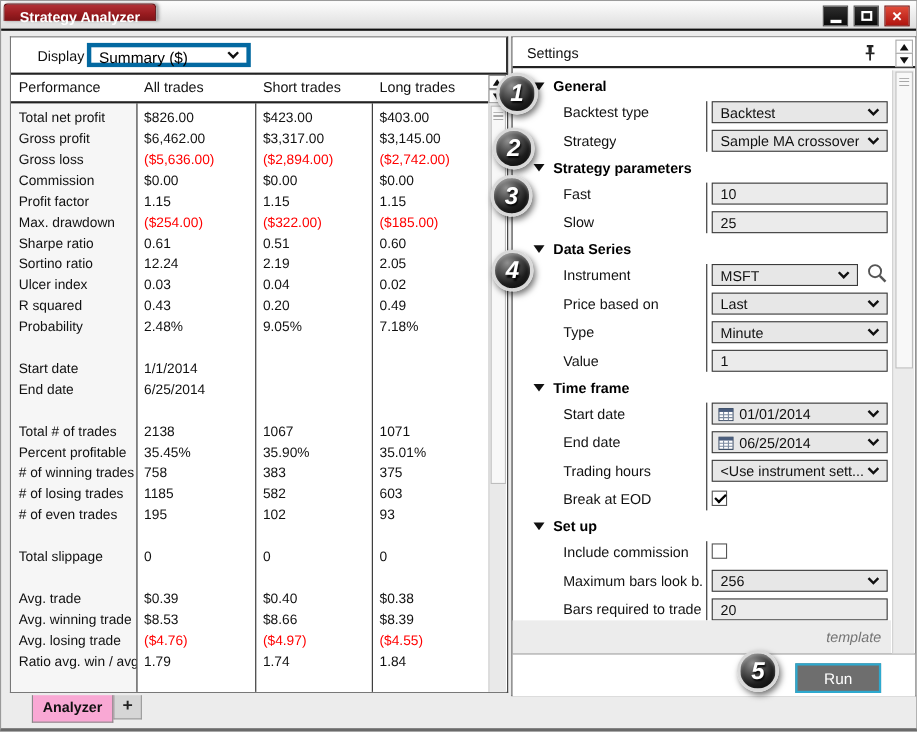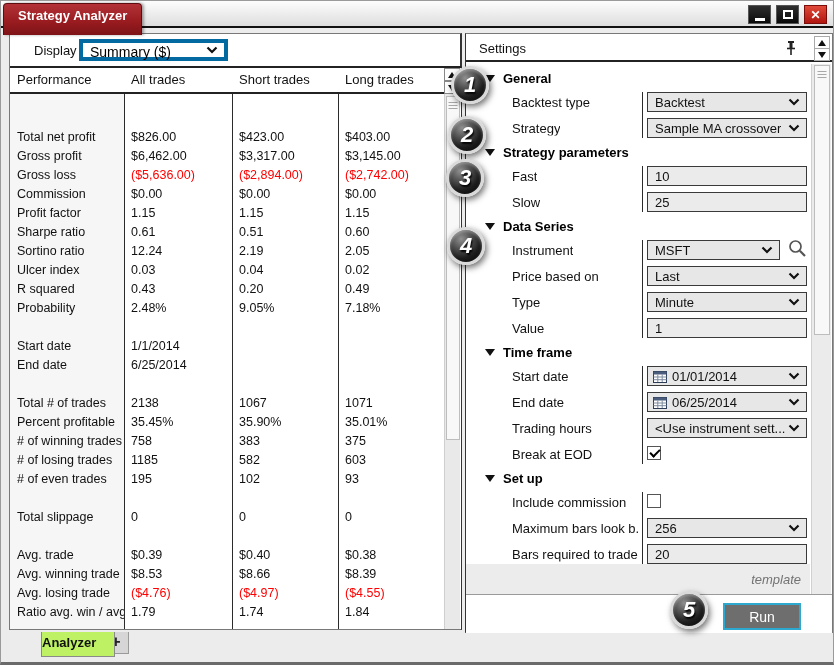--- a/index.html
+++ b/index.html
@@ -9,21 +9,21 @@
   *{margin:0;padding:0;box-sizing:border-box;}
   html,body{width:834px;height:665px;}
   body{font-family:"Liberation Sans",sans-serif;background:#d7d7d7;}
   .window{position:relative;width:834px;height:665px;background:var(--bg);
     border:1px solid #9a9a9a;border-bottom:3px solid #6a6a6a;overflow:hidden;}
 
   
   .titlebar{position:absolute;left:0;top:0;width:100%;height:26px;
     background:linear-gradient(#fdfdfd,#dcdcdc);}
   .titlebar::after{content:'';position:absolute;left:0;top:25px;width:100%;height:2px;background:#111;}
-  .title-tab{position:absolute;left:2px;top:2px;height:32px;padding:0 14px;
+  .title-tab{position:absolute;left:2px;top:2px;height:16px;padding:0 14px;
     background:linear-gradient(#b23238,var(--title-red) 55%,#7d1317);
     border:1px solid #5d0d10;border-bottom:none;border-radius:4px 4px 0 0;
     color:#fff;font-size:13px;font-weight:600;line-height:23px;z-index:2;
     box-shadow:2px 0 3px rgba(0,0,0,.35);}
   .win-btns{position:absolute;right:6px;top:4px;display:flex;gap:5px;z-index:2;}
   .win-btn{width:23px;height:19px;border:1px solid #555;display:flex;align-items:center;justify-content:center;
     background:linear-gradient(#2e2e2e,#0a0a0a);cursor:pointer;}
   .glyph-min{width:10px;height:3px;background:#fff;margin-top:9px;}
   .glyph-max{width:10px;height:9px;border:2px solid #fff;}
   .win-btn.close{background:linear-gradient(#e04a38,#b01510);border-color:#7a0d0a;}
@@ -39,21 +39,21 @@
   .display-select .chev,.ctl .chev{position:absolute;right:6px;top:50%;transform:translateY(-50%);display:flex;}
 
   .table-area{position:absolute;left:0;top:32px;width:451px;height:563px;border-top:2px solid var(--line);background:#fff;overflow:hidden;}
   .col-shade{position:absolute;left:0;top:26px;width:114px;height:537px;background:#f6f6f6;}
   .vline{position:absolute;top:0;width:1px;height:100%;background:#2b2b2b;}
   .vline.v1{left:114px;} .vline.v2{left:222px;} .vline.v3{left:328px;}
   .table-header{position:absolute;left:0;top:0;width:434px;height:26px;background:#fff;
     border-bottom:2px solid var(--line);display:flex;}
   .hcell{font-size:13px;color:#111;line-height:24px;padding-left:7px;overflow:hidden;white-space:nowrap;}
   .h-label{width:114px;} .h-all{width:108px;} .h-long{width:106px;} .h-short{width:106px;}
-  .table-body{position:absolute;left:0;top:30px;width:434px;margin-top:30px;}
+  .table-body{position:absolute;left:0;top:30px;width:434px;}
   .trow{display:flex;height:19px;}
   .tcell{font-size:12.5px;color:#111;line-height:19px;padding-left:7px;overflow:hidden;white-space:nowrap;}
   .c-label{width:114px;} .c-all{width:108px;} .c-long{width:106px;} .c-short{width:106px;}
   .tcell.neg{color:var(--neg);}
 
   
   .tscroll{position:absolute;right:1px;top:0;width:16px;height:100%;}
   .sbtn{position:absolute;left:0;width:16px;height:13px;background:#fdfdfd;border:1px solid #888;
     display:flex;align-items:center;justify-content:center;cursor:pointer;}
   .sbtn.up{top:0;} .sbtn.down{top:13px;}
@@ -61,22 +61,22 @@
   .tri-down{width:0;height:0;border-left:4px solid transparent;border-right:4px solid transparent;border-top:6px solid #111;}
   .strack{position:absolute;left:0;top:26px;width:16px;bottom:0;background:#e9e9e9;border-left:1px solid #cfcfcf;}
   .sthumb{position:absolute;left:1px;width:14px;background:#f8f8f8;border:1px solid #bdbdbd;cursor:grab;}
   .sthumb::before{content:'';position:absolute;top:5px;left:50%;transform:translateX(-50%);
     width:9px;height:8px;background:repeating-linear-gradient(#a8a8a8 0 1px,transparent 1px 3px);}
   .tscroll .sthumb{top:2px;height:344px;}
 
   
   .tabstrip{position:absolute;left:8px;top:630px;height:28px;}
   .tab{position:absolute;font-size:13px;cursor:pointer;}
-  .tab.active{left:32px;top:1px;width:74px;height:25px;background:#bef264;border:1px solid #8a8a8a;border-top:none;
-    font-weight:bold;text-align:left;line-height:22px;color:#111;z-index:2;}
+  .tab.active{left:20px;top:1px;width:74px;height:25px;background:#f9a8d4;border:1px solid #8a8a8a;border-top:none;
+    font-weight:bold;text-align:center;line-height:22px;color:#111;z-index:2;}
   .tab.add{left:94px;top:1px;width:26px;height:22px;background:#d6d6d6;border:1px solid #9a9a9a;border-top:none;
     font-weight:bold;font-size:16px;text-align:center;line-height:19px;color:#222;}
 
   
   .right-panel{position:absolute;left:464px;top:32px;width:368px;height:600px;
     background:#fff;border:1px solid #787878;border-left:1px solid #333;}
   .settings-header{position:absolute;left:0;top:0;width:100%;height:28px;background:#fff;border-bottom:2px solid var(--line);}
   .settings-title{position:absolute;left:13px;top:7px;font-size:13px;color:#111;}
   .pin-icon{position:absolute;right:36px;top:6px;cursor:pointer;}
   .hdr-arrows{position:absolute;right:2px;top:2px;width:16px;height:26px;}
@@ -194,20 +194,26 @@
             <div class="tcell c-long">$0.00</div>
             <div class="tcell c-short">$0.00</div>
           </div>
           <div class="trow">
             <div class="tcell c-label">Profit factor</div>
             <div class="tcell c-all">1.15</div>
             <div class="tcell c-long">1.15</div>
             <div class="tcell c-short">1.15</div>
           </div>
           <div class="trow">
+            <div class="tcell c-label">Max. drawdown</div>
+            <div class="tcell c-all neg">($254.00)</div>
+            <div class="tcell c-long neg">($322.00)</div>
+            <div class="tcell c-short neg">($185.00)</div>
+          </div>
+          <div class="trow">
             <div class="tcell c-label">Sharpe ratio</div>
             <div class="tcell c-all">0.61</div>
             <div class="tcell c-long">0.51</div>
             <div class="tcell c-short">0.60</div>
           </div>
           <div class="trow">
             <div class="tcell c-label">Sortino ratio</div>
             <div class="tcell c-all">12.24</div>
             <div class="tcell c-long">2.19</div>
             <div class="tcell c-short">2.05</div>

